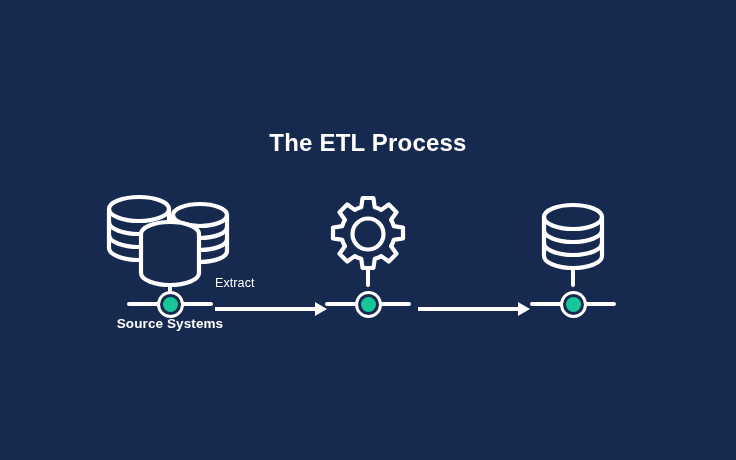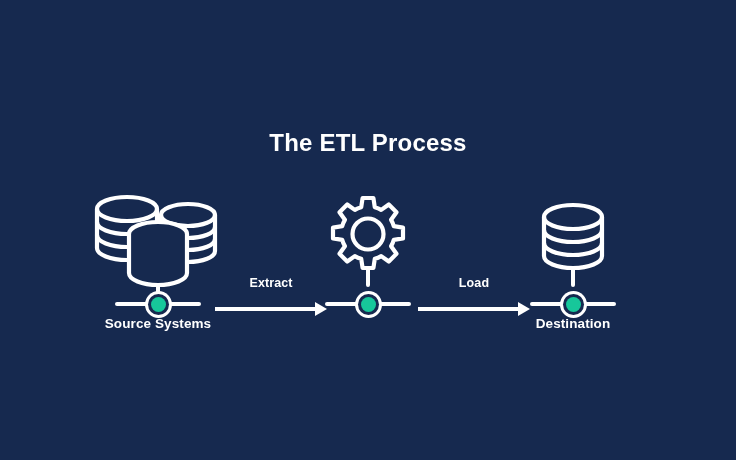--- a/index.html
+++ b/index.html
@@ -96,42 +96,41 @@
     width: calc(100% + 80px);
     text-align: center;
     color: #ffffff;
     font-size: 13.5px;
     font-weight: bold;
     letter-spacing: 0.1px;
     white-space: nowrap;
   }
 
   
-  #stage-source      { left: 88px;  width: 140px; }
+  #stage-source      { left: 100px;  width: 140px; }
   #stage-transform   { left: 313px; width: 110px; }
   #stage-destination { left: 518px; width: 110px; }
 
   
   .connector {
     position: absolute;
     height: 40px;
     top: 276px;
   }
   #connector-extract { left: 215px; width: 112px; }
   #connector-load    { left: 418px; width: 112px; }
 
   .connector-label {
     position: absolute;
     left: 0;
     top: 0;
     width: 100%;
-    text-align: center;
     color: #ffffff;
     font-size: 12.5px;
-    font-weight: bold;
+    font-weight: normal;
     letter-spacing: 0.1px;
     white-space: nowrap;
   }
   .connector-arrow {
     position: absolute;
     left: 0;
     bottom: 0;
     width: 100%;
     height: 14px;
   }
@@ -210,21 +209,20 @@
         </g>
       </svg>
     </div>
     <div class="node-rail">
       <div class="rail-line"></div>
       <div class="node-dot"></div>
     </div>
   </div>
 
   <div class="connector" id="connector-load">
-    <div class="connector-label">Load</div>
     <div class="connector-arrow">
       <div class="arrow-shaft"></div>
       <div class="arrow-head"></div>
     </div>
   </div>
 
   <div class="stage" id="stage-destination">
     <div class="stage-art">
       <svg width="72" height="96" viewBox="0 0 72 96">
         <g fill="none" stroke="#ffffff" stroke-width="4.2" stroke-linecap="round" stroke-linejoin="round">
@@ -233,16 +231,15 @@
           <path d="M7 34 v13 a29 12 0 0 0 58 0 v-13"></path>
           <path d="M7 47 v13 a29 12 0 0 0 58 0 v-13"></path>
           <path d="M36 72 v17" stroke-width="4"></path>
         </g>
       </svg>
     </div>
     <div class="node-rail">
       <div class="rail-line"></div>
       <div class="node-dot"></div>
     </div>
-    <div class="stage-label">Destination</div>
   </div>
 
 </div>
 
 </body></html>

